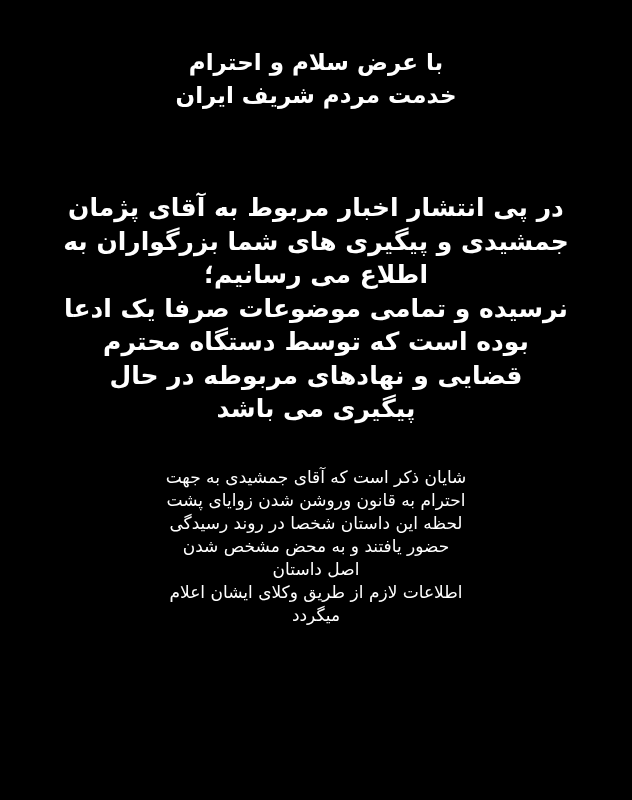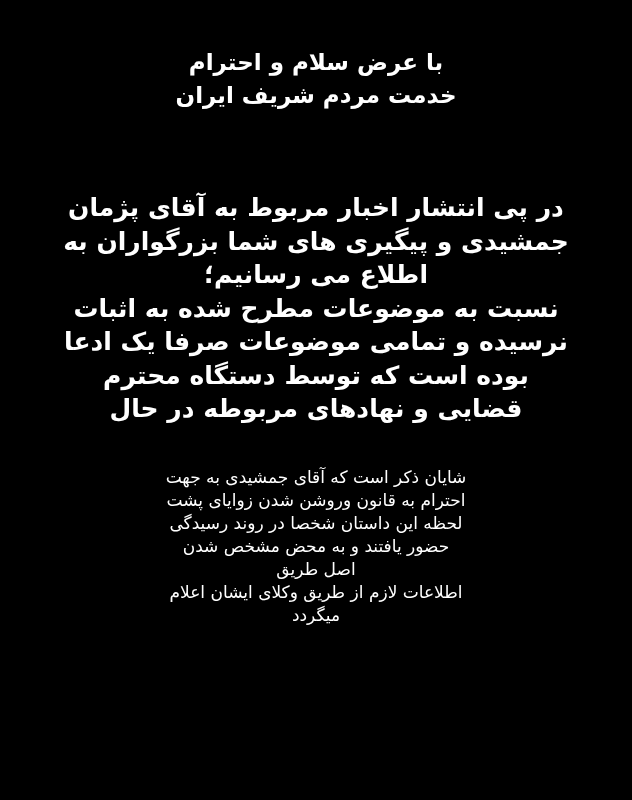--- a/index.html
+++ b/index.html
@@ -75,31 +75,31 @@
     <span class="line">با عرض سلام و احترام</span>
     <span class="line">خدمت مردم شریف ایران</span>
   </div>
 
   <div class="gap-lg"></div>
 
   <div class="block body-para">
     <span class="line">در پی انتشار اخبار مربوط به آقای پژمان</span>
     <span class="line">جمشیدی و پیگیری های شما بزرگواران به</span>
     <span class="line">اطلاع می رسانیم؛</span>
-    <span class="line">نسبت به موضوعات مطرح شده به اثبات</span>
     <span class="line">نرسیده و تمامی موضوعات صرفا یک ادعا</span>
     <span class="line">بوده است که توسط دستگاه محترم</span>
     <span class="line">قضایی و نهادهای مربوطه در حال</span>
+    <span class="line">پیگیری می باشد</span>
   </div>
 
   <div class="gap-md"></div>
 
   <div class="block para-2">
     <span class="line">شایان ذکر است که آقای جمشیدی به جهت</span>
     <span class="line">احترام به قانون وروشن شدن زوایای پشت</span>
     <span class="line">لحظه این داستان شخصا در روند رسیدگی</span>
     <span class="line">حضور یافتند و به محض مشخص شدن</span>
-    <span class="line">اصل طریق</span>
+    <span class="line">اصل داستان</span>
     <span class="line">اطلاعات لازم از طریق وکلای ایشان اعلام</span>
     <span class="line">میگردد</span>
   </div>
 
 </div>
 
 </body></html>

